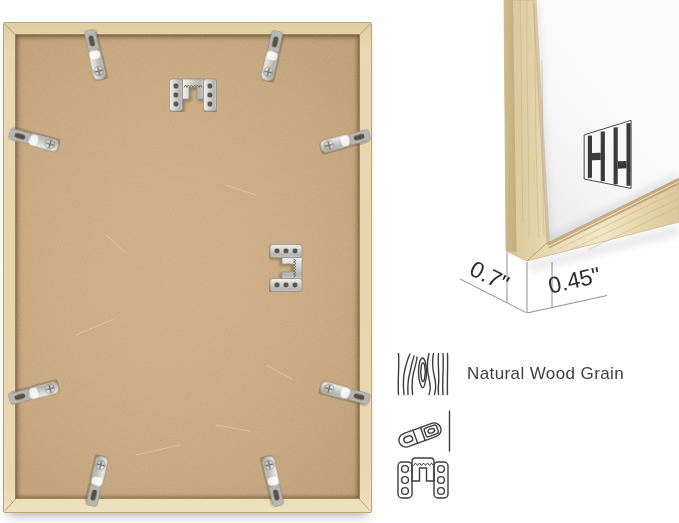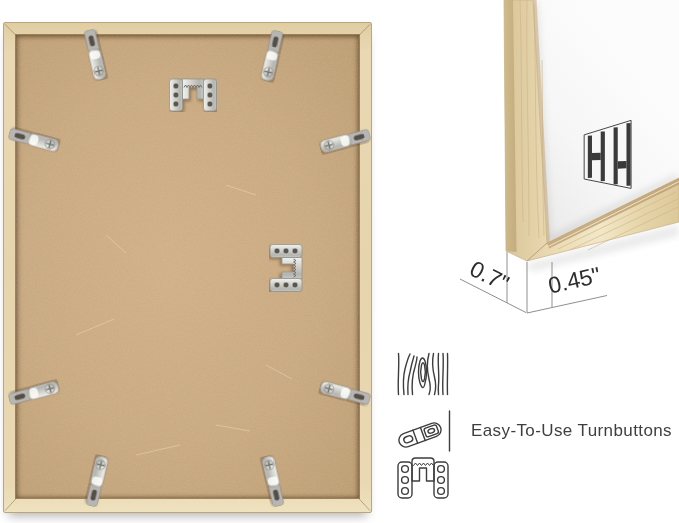--- a/index.html
+++ b/index.html
@@ -233,37 +233,37 @@
         <path d="M16.5,43.5 C15.5,34 16.5,24 19,16 C20,12 21,9 21,6"></path>
         <path d="M24,10 C22,16 22,26 24,32 C26,38 28,38 29,32 C31,26 31,16 29,10 C27.5,6 25.5,6 24,10 Z"></path>
         <path d="M25.5,14 C24.5,18 24.5,24 25.5,28 C26.5,31.5 27.5,31.5 28.5,28 C29.5,24 29.5,18 28.5,14 C27.6,11 26.4,11 25.5,14 Z"></path>
         <path d="M33,2.5 C31,10 31,20 33,28 C34.5,34 34.5,40 33,43.5"></path>
         <path d="M37.5,2.5 C36,10 36.5,18 38.5,26 C40,32 39.5,40 38.5,43.5"></path>
         <path d="M42.5,2.5 C41.5,12 43.5,24 42.5,34 C42,38 42.5,42 42.5,43.5"></path>
         <path d="M47,2.5 C48,14 46,30 47,43.5"></path>
         <path d="M51.5,2.5 C52,14 51,30 51.5,43.5"></path>
       </g>
     </svg>
+    <span class="lbl">Natural Wood Grain</span>
   </div>
 
   <div class="feature-row" style="top:57px">
     <svg class="ic" width="58" height="46" viewBox="0 0 58 46">
       <g class="icon-stroke">
         <g transform="rotate(-20 24 27)">
           <rect x="2" y="20" width="44" height="14" rx="7"></rect>
           <line x1="19" y1="20" x2="19" y2="34"></line>
           <line x1="27" y1="20" x2="27" y2="34"></line>
           <rect x="7" y="24" width="9" height="6" rx="3"></rect>
           <rect x="29.5" y="22.5" width="13" height="9" rx="2"></rect>
           <ellipse cx="36" cy="27" rx="3.4" ry="2.1"></ellipse>
         </g>
         <line x1="53.5" y1="3" x2="53.5" y2="43"></line>
       </g>
     </svg>
-    <span class="lbl">Easy-To-Use Turnbuttons</span>
   </div>
 
   <div class="feature-row" style="top:104px">
     <svg class="ic" width="54" height="46" viewBox="0 0 54 46">
       <g class="icon-stroke">
         <path d="M16,26 L16,6.5 Q16,3 19.5,3 L34.5,3 Q38,3 38,6.5 L38,26 L30.5,26 L30.5,13 L23.5,13 L23.5,26 Z"></path>
         <polyline points="17.5,10.5 19.5,8 21.5,10.5 23.5,8 25.5,10.5 27.5,8 29.5,10.5 31.5,8 33.5,10.5 35.5,8 36.8,9.8" stroke-width="1"></polyline>
         <rect x="2" y="7" width="14" height="36" rx="4"></rect>
         <rect x="38" y="7" width="14" height="36" rx="4"></rect>
         <circle cx="9" cy="14" r="3.4"></circle>

